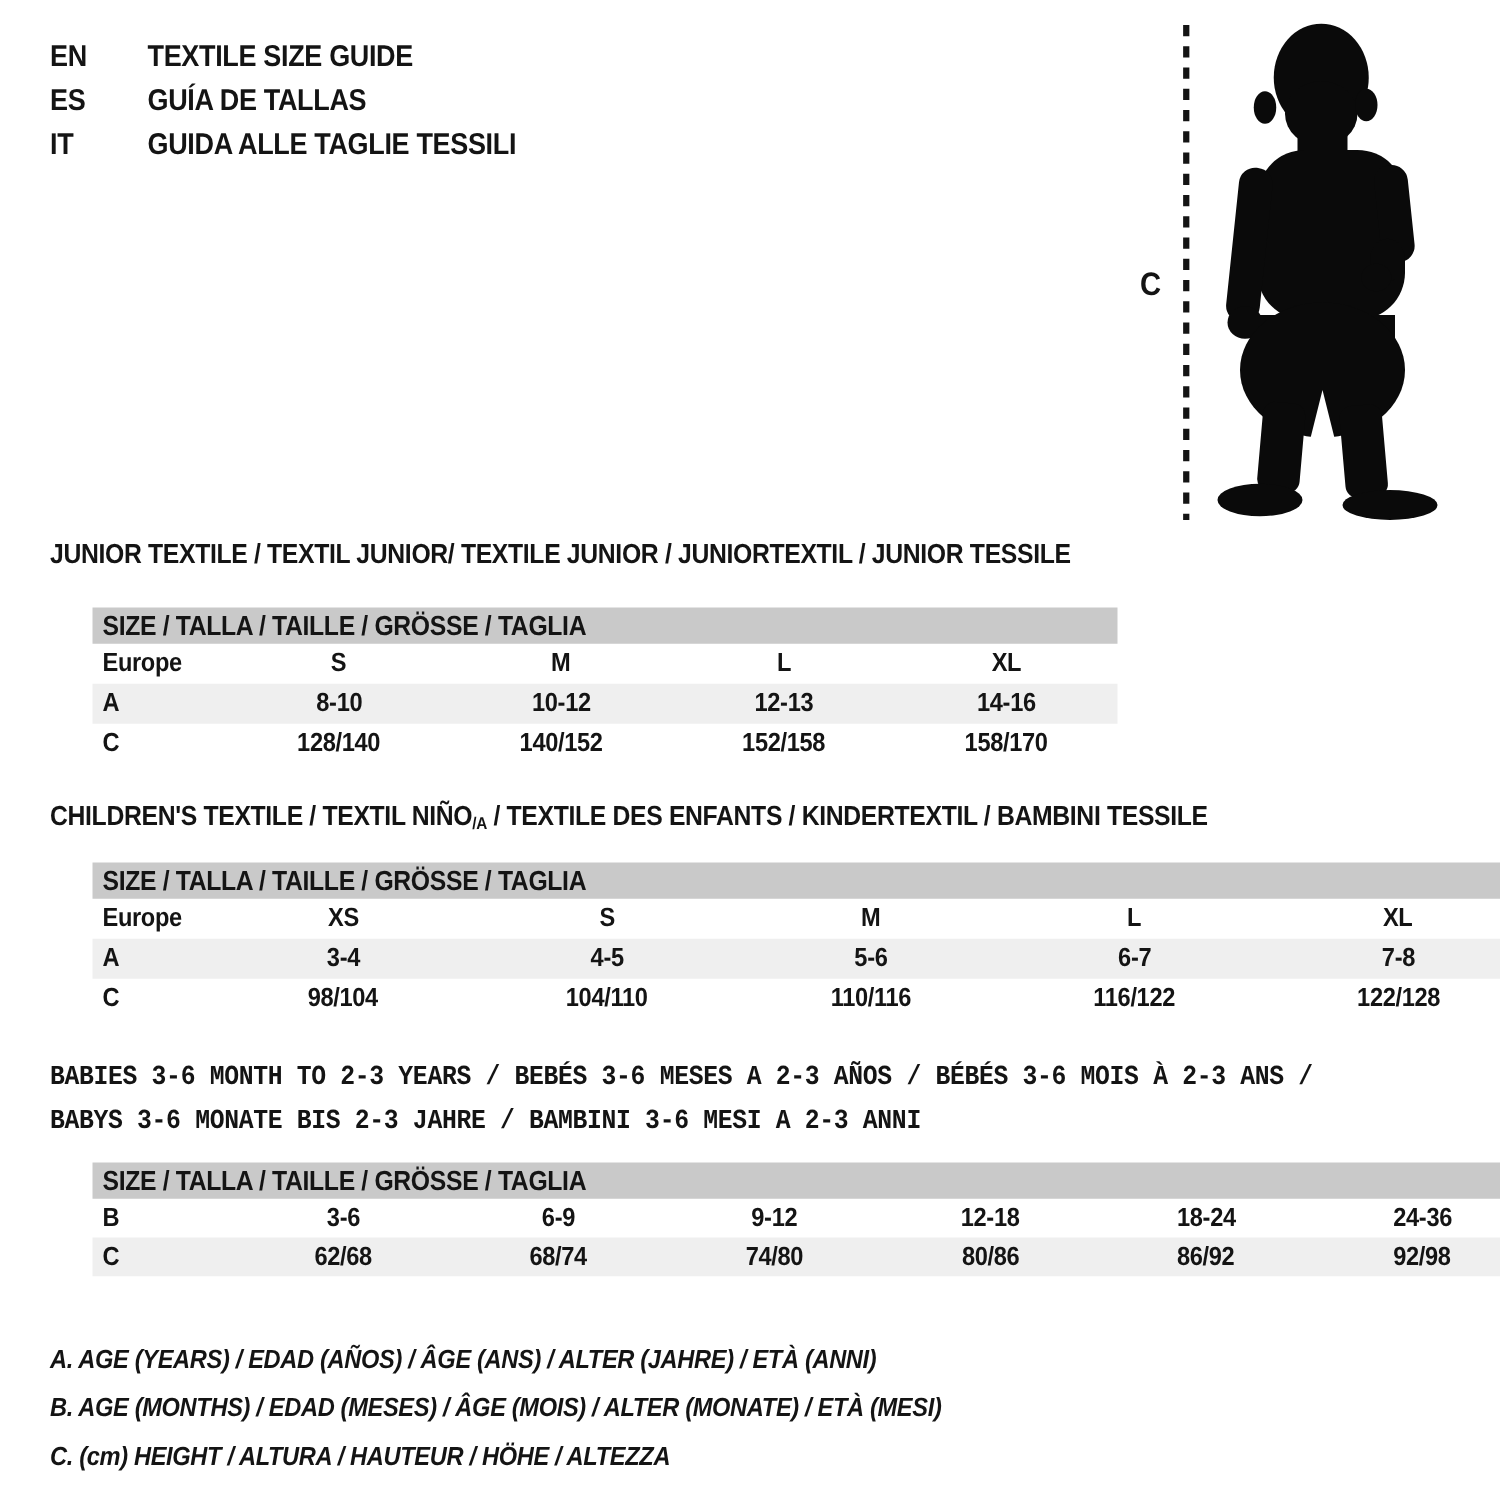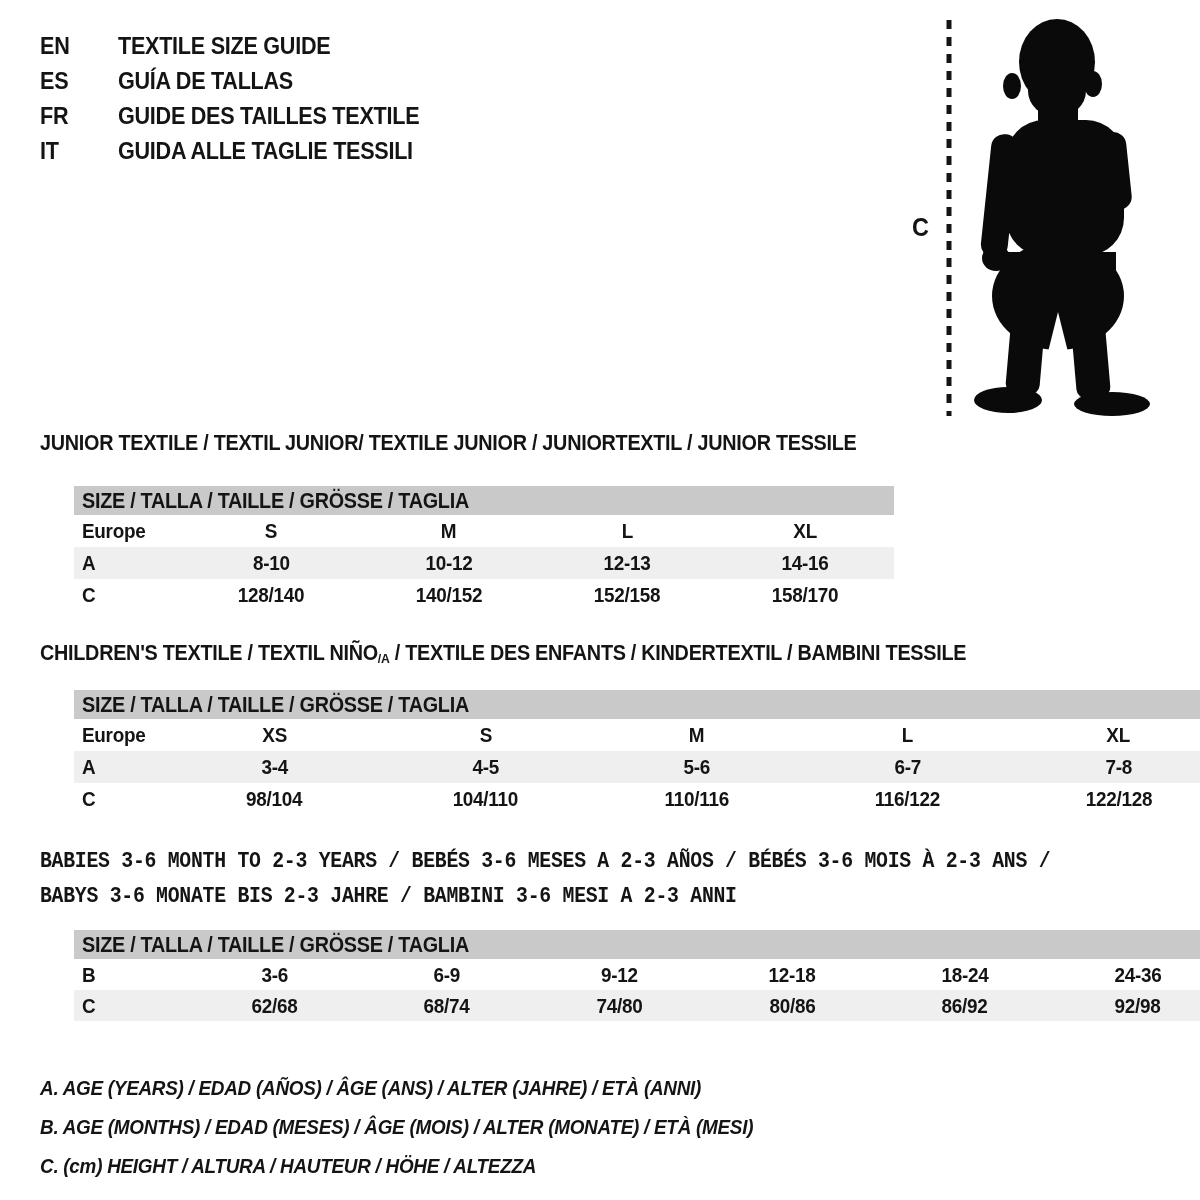--- a/index.html
+++ b/index.html
@@ -63,24 +63,20 @@
 <div class="page">
 
   <div class="lang-list">
     <div class="lang-row">
       <span class="lang-code"><span class="cond">EN</span></span>
       <span class="lang-label"><span class="cond">TEXTILE SIZE GUIDE</span></span>
     </div>
     <div class="lang-row">
       <span class="lang-code"><span class="cond">ES</span></span>
       <span class="lang-label"><span class="cond">GUÍA DE TALLAS</span></span>
-    </div>
-    <div class="lang-row">
-      <span class="lang-code"><span class="cond">FR</span></span>
-      <span class="lang-label"><span class="cond">GUIDE DES TAILLES TEXTILE</span></span>
     </div>
     <div class="lang-row">
       <span class="lang-code"><span class="cond">IT</span></span>
       <span class="lang-label"><span class="cond">GUIDA ALLE TAGLIE TESSILI</span></span>
     </div>
   </div>
 
   <svg class="dash-line" width="10" height="398" viewBox="0 0 10 398">
     <line x1="5" y1="2" x2="5" y2="398" stroke="#141414" stroke-width="5" stroke-dasharray="9 8"></line>
   </svg>

